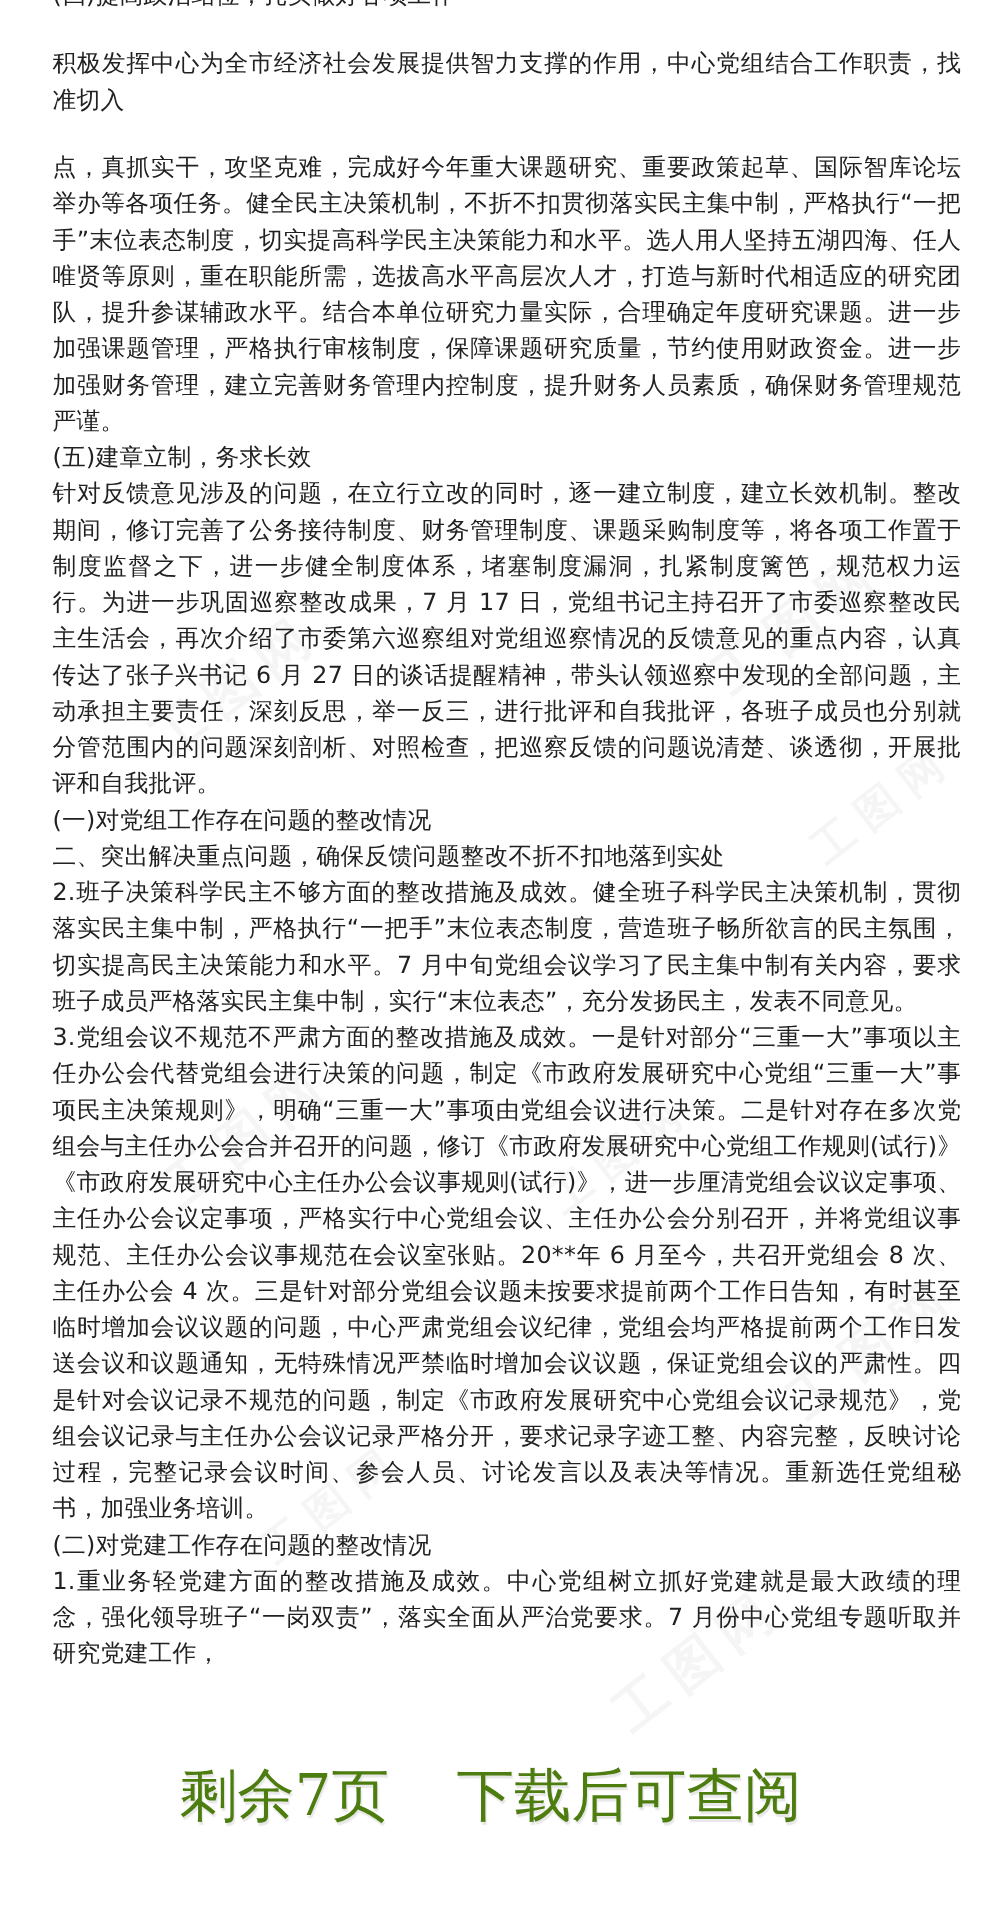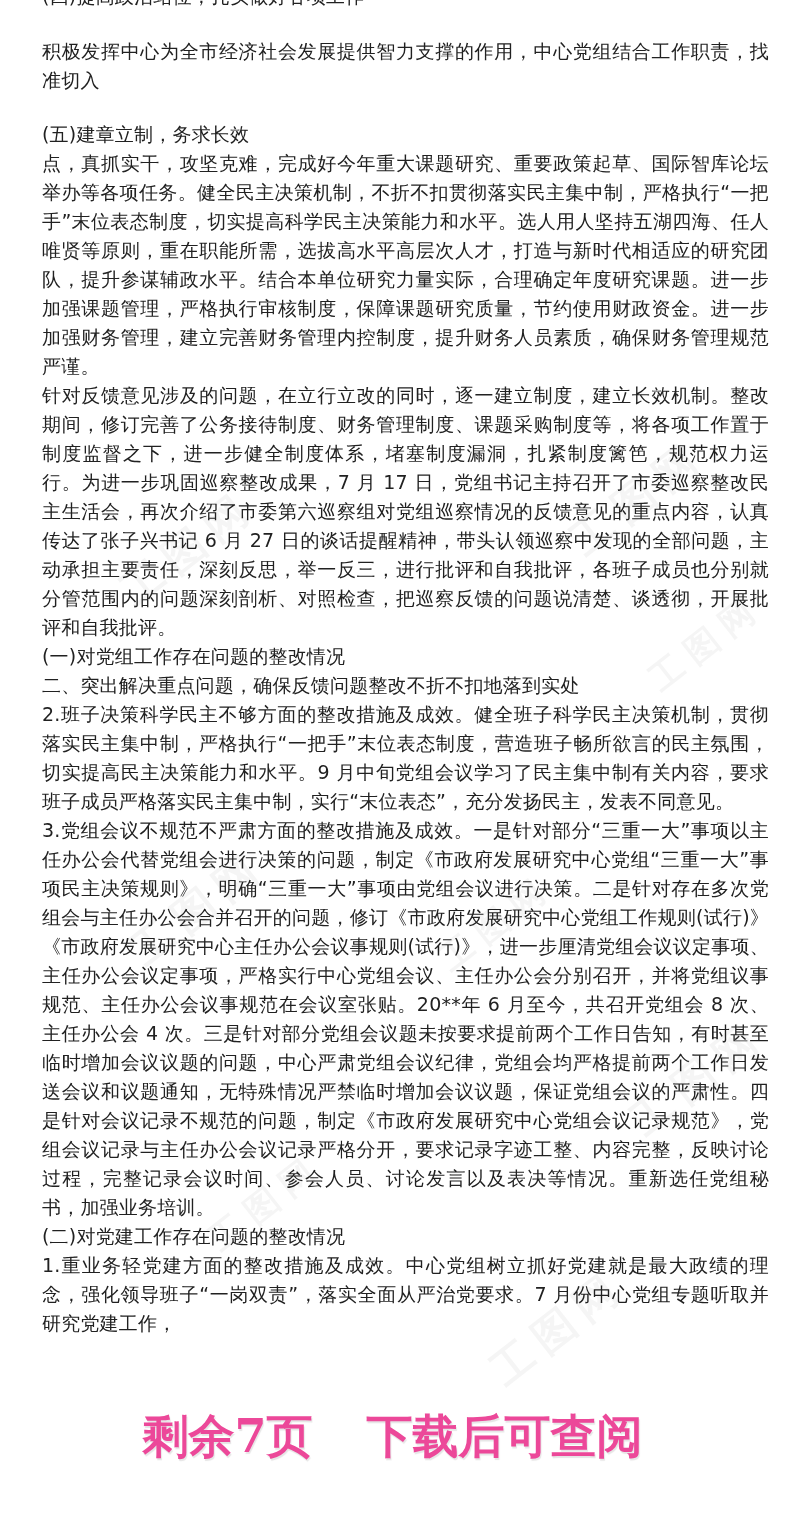--- a/index.html
+++ b/index.html
@@ -59,23 +59,23 @@
   .main-body    { margin-top: 25px; }
   
   .footer {
     position: absolute;
     z-index: 2;
     top: 1406px;
     left: 0;
     width: 785px;
     text-align: center;
     font-family: "DejaVu Serif", "Liberation Serif", serif;
-    font-weight: bold;
+    font-weight: normal;
     font-size: 46px;
-    color: #ec4899;
+    color: #4d7c0f;
     text-shadow: 1px 2px 1px rgba(0,0,0,0.10);
     white-space: nowrap;
   }
   .footer .gap { display: inline-block; width: 54px; }
 </style>
 </head>
 <body>
 
 <div class="watermark-layer">
   <div class="wm-stamp">工图网</div>
@@ -86,26 +86,26 @@
   <div class="wm-stamp">工图网</div>
   <div class="wm-stamp">工图网</div>
   <div class="wm-stamp">工图网</div>
 </div>
 
 <div class="doc">
   <p class="line-clipped">(四)提高政治站位，扎实做好各项工作</p>
   <p class="line-intro">积极发挥中心为全市经济社会发展提供智力支撑的作用，中心党组结合工作职责，找准切入</p>
 
   <div class="main-body">
+    <p>点，真抓实干，攻坚克难，完成好今年重大课题研究、重要政策起草、国际智库论坛举办等各项任务。健全民主决策机制，不折不扣贯彻落实民主集中制，严格执行“一把手”末位表态制度，切实提高科学民主决策能力和水平。选人用人坚持五湖四海、任人唯贤等原则，重在职能所需，选拔高水平高层次人才，打造与新时代相适应的研究团队，提升参谋辅政水平。结合本单位研究力量实际，合理确定年度研究课题。进一步加强课题管理，严格执行审核制度，保障课题研究质量，节约使用财政资金。进一步加强财务管理，建立完善财务管理内控制度，提升财务人员素质，确保财务管理规范严谨。</p>
     <p>(五)建章立制，务求长效</p>
-    <p>点，真抓实干，攻坚克难，完成好今年重大课题研究、重要政策起草、国际智库论坛举办等各项任务。健全民主决策机制，不折不扣贯彻落实民主集中制，严格执行“一把手”末位表态制度，切实提高科学民主决策能力和水平。选人用人坚持五湖四海、任人唯贤等原则，重在职能所需，选拔高水平高层次人才，打造与新时代相适应的研究团队，提升参谋辅政水平。结合本单位研究力量实际，合理确定年度研究课题。进一步加强课题管理，严格执行审核制度，保障课题研究质量，节约使用财政资金。进一步加强财务管理，建立完善财务管理内控制度，提升财务人员素质，确保财务管理规范严谨。</p>
     <p>针对反馈意见涉及的问题，在立行立改的同时，逐一建立制度，建立长效机制。整改期间，修订完善了公务接待制度、财务管理制度、课题采购制度等，将各项工作置于制度监督之下，进一步健全制度体系，堵塞制度漏洞，扎紧制度篱笆，规范权力运行。为进一步巩固巡察整改成果，7 月 17 日，党组书记主持召开了市委巡察整改民主生活会，再次介绍了市委第六巡察组对党组巡察情况的反馈意见的重点内容，认真传达了张子兴书记 6 月 27 日的谈话提醒精神，带头认领巡察中发现的全部问题，主动承担主要责任，深刻反思，举一反三，进行批评和自我批评，各班子成员也分别就分管范围内的问题深刻剖析、对照检查，把巡察反馈的问题说清楚、谈透彻，开展批评和自我批评。</p>
     <p>(一)对党组工作存在问题的整改情况</p>
     <p>二、突出解决重点问题，确保反馈问题整改不折不扣地落到实处</p>
-    <p>2.班子决策科学民主不够方面的整改措施及成效。健全班子科学民主决策机制，贯彻落实民主集中制，严格执行“一把手”末位表态制度，营造班子畅所欲言的民主氛围，切实提高民主决策能力和水平。9 月中旬党组会议学习了民主集中制有关内容，要求班子成员严格落实民主集中制，实行“末位表态”，充分发扬民主，发表不同意见。</p>
+    <p>2.班子决策科学民主不够方面的整改措施及成效。健全班子科学民主决策机制，贯彻落实民主集中制，严格执行“一把手”末位表态制度，营造班子畅所欲言的民主氛围，切实提高民主决策能力和水平。7 月中旬党组会议学习了民主集中制有关内容，要求班子成员严格落实民主集中制，实行“末位表态”，充分发扬民主，发表不同意见。</p>
     <p>3.党组会议不规范不严肃方面的整改措施及成效。一是针对部分“三重一大”事项以主任办公会代替党组会进行决策的问题，制定《市政府发展研究中心党组“三重一大”事项民主决策规则》，明确“三重一大”事项由党组会议进行决策。二是针对存在多次党组会与主任办公会合并召开的问题，修订《市政府发展研究中心党组工作规则(试行)》《市政府发展研究中心主任办公会议事规则(试行)》，进一步厘清党组会议议定事项、主任办公会议定事项，严格实行中心党组会议、主任办公会分别召开，并将党组议事规范、主任办公会议事规范在会议室张贴。20**年 6 月至今，共召开党组会 8 次、主任办公会 4 次。三是针对部分党组会议题未按要求提前两个工作日告知，有时甚至临时增加会议议题的问题，中心严肃党组会议纪律，党组会均严格提前两个工作日发送会议和议题通知，无特殊情况严禁临时增加会议议题，保证党组会议的严肃性。四是针对会议记录不规范的问题，制定《市政府发展研究中心党组会议记录规范》，党组会议记录与主任办公会议记录严格分开，要求记录字迹工整、内容完整，反映讨论过程，完整记录会议时间、参会人员、讨论发言以及表决等情况。重新选任党组秘书，加强业务培训。</p>
     <p>(二)对党建工作存在问题的整改情况</p>
     <p>1.重业务轻党建方面的整改措施及成效。中心党组树立抓好党建就是最大政绩的理念，强化领导班子“一岗双责”，落实全面从严治党要求。7 月份中心党组专题听取并研究党建工作，</p>
   </div>
 </div>
 
 <div class="footer">
   <span>剩余7页</span><span class="gap"></span><span>下载后可查阅</span>
 </div>
 

